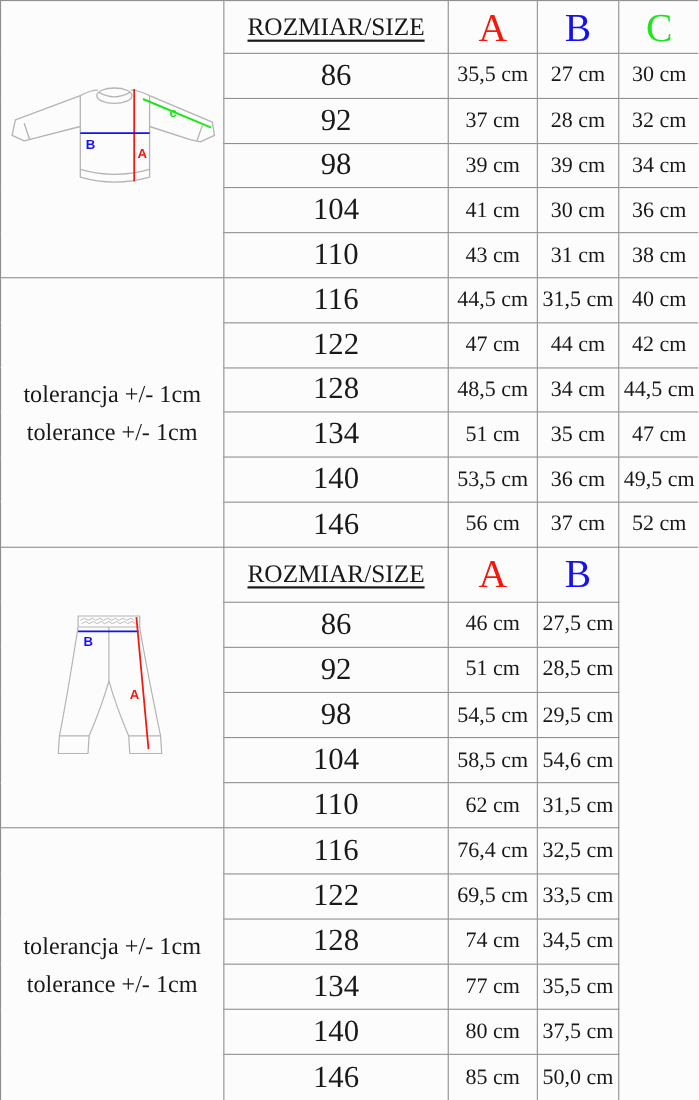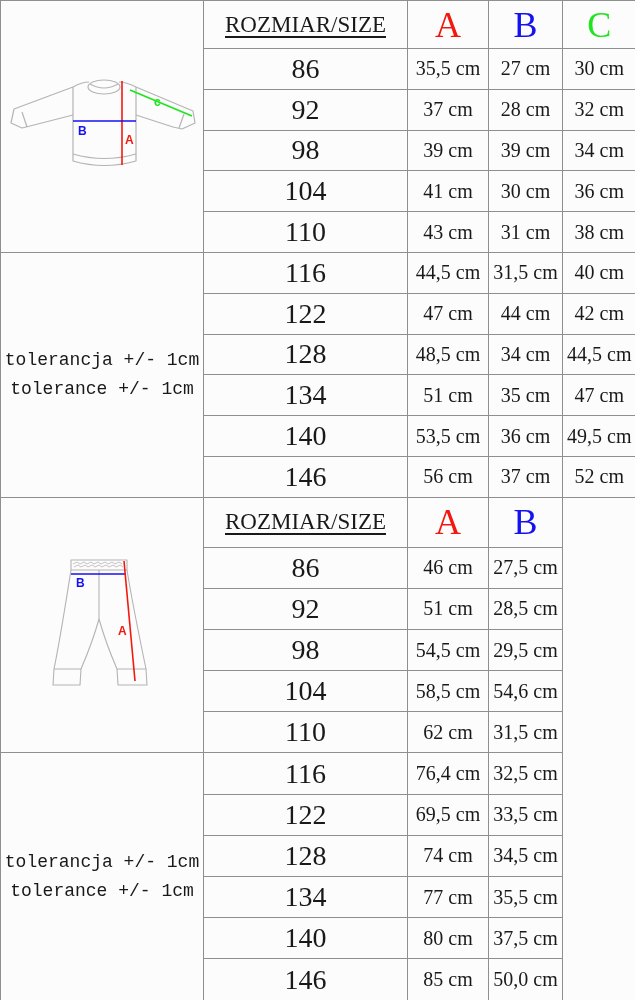--- a/index.html
+++ b/index.html
@@ -28,21 +28,21 @@
   .table1{top:0;width:635px;height:497px;}
   .table2{top:497px;width:562px;height:503px;}
   .table1 tr{height:40.8px;} .table1 tr.hrow{height:48px;}
   .table2 tr{height:41.1px;} .table2 tr.hrow{height:50px;}
   td.rozmiar-cell{font-size:23px;}
   td.rozmiar-cell span{text-decoration:underline;text-underline-offset:4px;}
   td.col-head{font-size:36px;line-height:1;}
   .col-a{color:var(--red);} .col-b{color:var(--blue);} .col-c{color:var(--green);}
   td.size-cell{font-size:28px;line-height:1;}
   td.val-cell{font-size:20px;}
-  td.tol-cell{font-size:18px;line-height:1.6;font-family:Liberation Mono, monospace;}
+  td.tol-cell{font-size:22px;line-height:1.6;}
   td.fig-cell{vertical-align:middle;}
   td.fig-cell svg{display:block;margin:0 auto;}
   
   .table1 td:last-child{border-right:0;}
   .table2 .hrow td{border-top:0;}  
   .table2 tr:last-child td{border-bottom:0;}
   .table2 td.tol-cell{border-bottom:0;}
   .fig-label{font-family:"Liberation Sans","DejaVu Sans",sans-serif;font-weight:bold;font-size:12px;}
 </style>
 </head>

